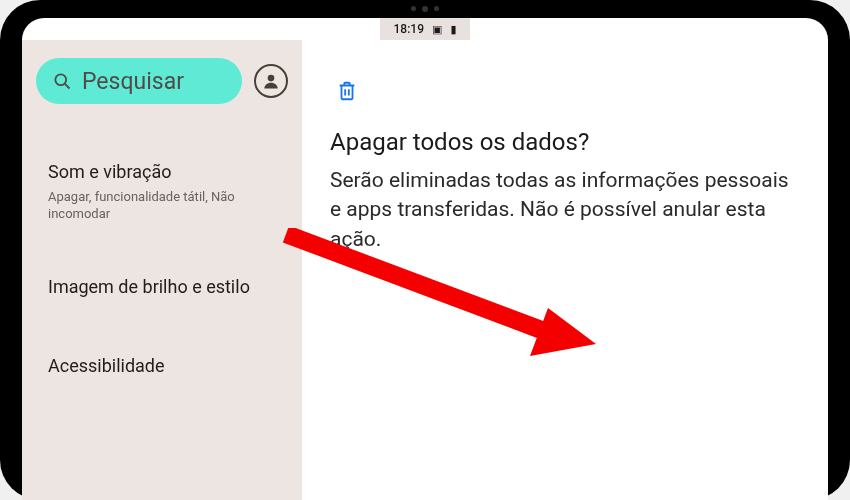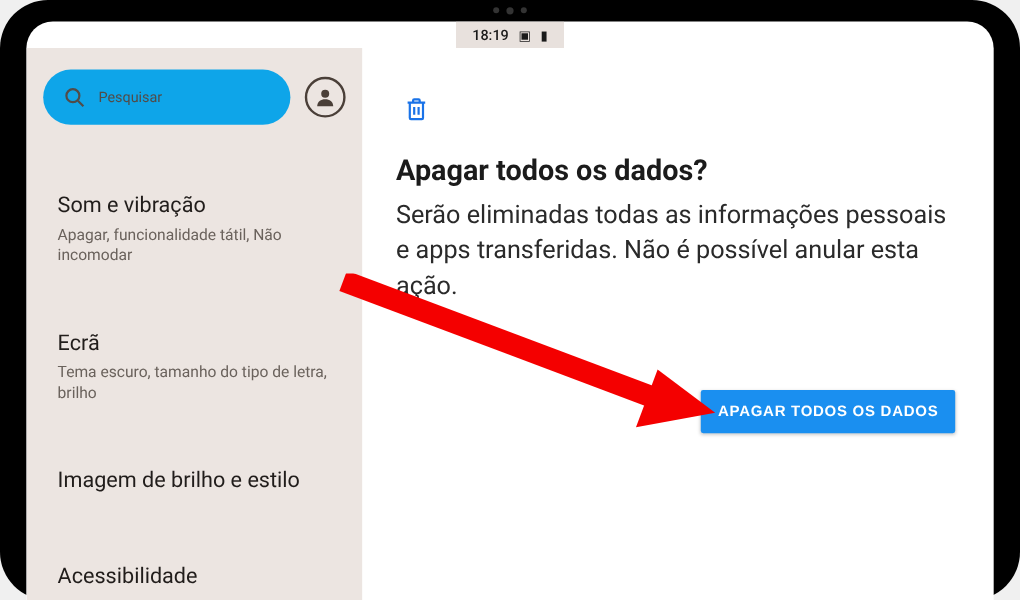--- a/index.html
+++ b/index.html
@@ -72,29 +72,29 @@
       overflow: hidden;
     }
     .search-row {
       display: flex;
       align-items: center;
       gap: 12px;
       margin-bottom: 18px;
     }
     .search-pill {
       flex: 1;
-      background: #0ea5e9;
+      background: #5eead4;
       border-radius: 26px;
       height: 46px;
       display: flex;
       align-items: center;
       padding: 0 16px;
       gap: 10px;
       color: #514c49;
-      font-size: 12px;
+      font-size: 23px;
     }
     .search-icon-svg { width: 20px; height: 20px; }
     .account-btn {
       width: 34px;
       height: 34px;
       border-radius: 50%;
       border: 2.5px solid #4a3f38;
       display: flex;
       align-items: center;
       justify-content: center;
@@ -125,21 +125,21 @@
     }
     .delete-icon-box {
       margin-bottom: 22px;
       margin-left: 6px;
     }
     .delete-icon-box svg { width: 22px; height: 22px; }
     .main-title {
       font-size: 24px;
       color: #1b1b1b;
       margin-bottom: 10px;
-      font-weight: 700;
+      font-weight: 400;
     }
     .main-desc {
       font-size: 21px;
       color: #2a2a2a;
       line-height: 1.4;
       max-width: 470px;
     }
     .action-btn {
       position: absolute;
       right: 32px;
@@ -197,45 +197,40 @@
               <path d="M4 21c0-4.4 3.6-7 8-7s8 2.6 8 7"></path>
             </svg>
           </div>
         </div>
 
         <div class="sidebar-item">
           <div class="title">Som e vibração</div>
           <div class="subtitle">Apagar, funcionalidade tátil, Não incomodar</div>
         </div>
         <div class="sidebar-item">
-          <div class="title">Ecrã</div>
-          <div class="subtitle">Tema escuro, tamanho do tipo de letra, brilho</div>
-        </div>
-        <div class="sidebar-item">
           <div class="title">Imagem de brilho e estilo</div>
         </div>
         <div class="sidebar-item">
           <div class="title">Acessibilidade</div>
         </div>
       </div>
 
       <div class="main-panel">
         <div class="delete-icon-box">
           <svg viewBox="0 0 24 24" fill="none" stroke="#1a73e8" stroke-width="2">
             <path d="M4 6h16"></path>
             <path d="M6 6V20a1 1 0 001 1h10a1 1 0 001-1V6"></path>
             <path d="M9 6V4a1 1 0 011-1h4a1 1 0 011 1v2"></path>
             <line x1="10" y1="10" x2="10" y2="17"></line>
             <line x1="14" y1="10" x2="14" y2="17"></line>
           </svg>
         </div>
         <h1 class="main-title">Apagar todos os dados?</h1>
         <p class="main-desc">Serão eliminadas todas as informações pessoais e apps transferidas. Não é possível anular esta ação.</p>
 
-        <button class="action-btn">APAGAR TODOS OS DADOS</button>
 
         <svg class="annotation-arrow" width="320" height="140">
           <defs>
             <marker id="arrhead" markerWidth="12" markerHeight="12" refX="9" refY="5" orient="auto">
               <polygon points="0 0, 12 5, 0 10" fill="#f40000"></polygon>
             </marker>
           </defs>
           <line x1="6" y1="6" x2="272" y2="106" stroke="#f40000" stroke-width="18"></line>
           <polygon points="268,80 316,116 250,128" fill="#f40000"></polygon>
         </svg>

